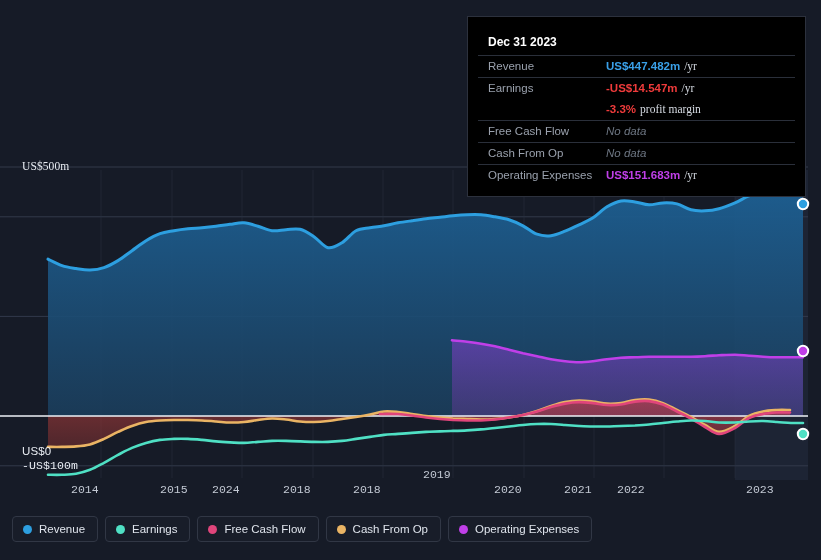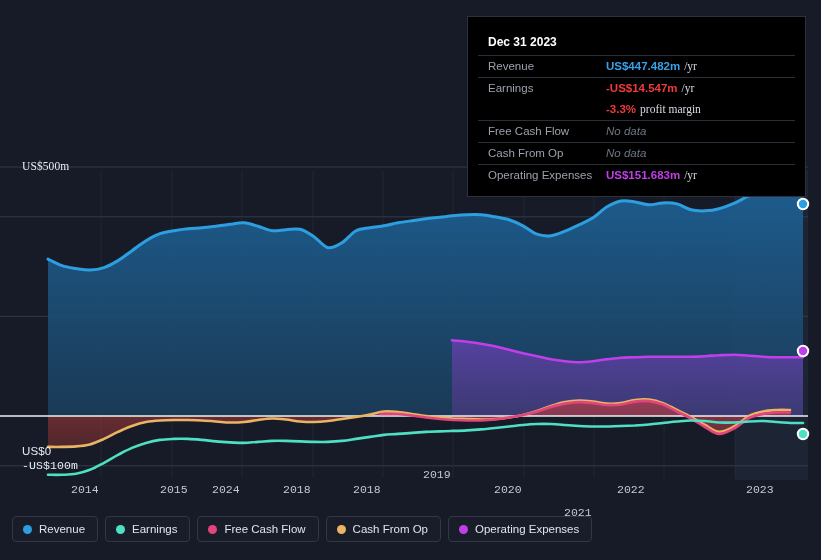--- a/index.html
+++ b/index.html
@@ -138,21 +138,21 @@
       <div class="ylabel" style="left: 22px; top: 459px; font-family: Liberation Mono, monospace;">-US$100m</div>
     </div>
   <div id="xlabels">
       <div class="xlabel" style="left: 71px; top: 483px;">2014</div>
       <div class="xlabel" style="left: 160px; top: 483px;">2015</div>
       <div class="xlabel" style="left: 212px; top: 483px;">2024</div>
       <div class="xlabel" style="left: 283px; top: 483px;">2018</div>
       <div class="xlabel" style="left: 353px; top: 483px;">2018</div>
       <div class="xlabel" style="left: 423px; top: 468px;">2019</div>
       <div class="xlabel" style="left: 494px; top: 483px;">2020</div>
-      <div class="xlabel" style="left: 564px; top: 506px;">2021</div>
+      <div class="xlabel" style="left: 564px; top: 483px;">2021</div>
       <div class="xlabel" style="left: 617px; top: 483px;">2022</div>
       <div class="xlabel" style="left: 746px; top: 483px;">2023</div>
     </div>
 
   <div id="tooltip">
     <div class="tt-date">Dec 31 2023</div>
     <div id="tt-rows">
         <div class="tt-row">
           <span class="tt-key">Revenue</span>
           <span class="tt-val" style="color: rgb(58, 160, 232);">US$447.482m</span>

